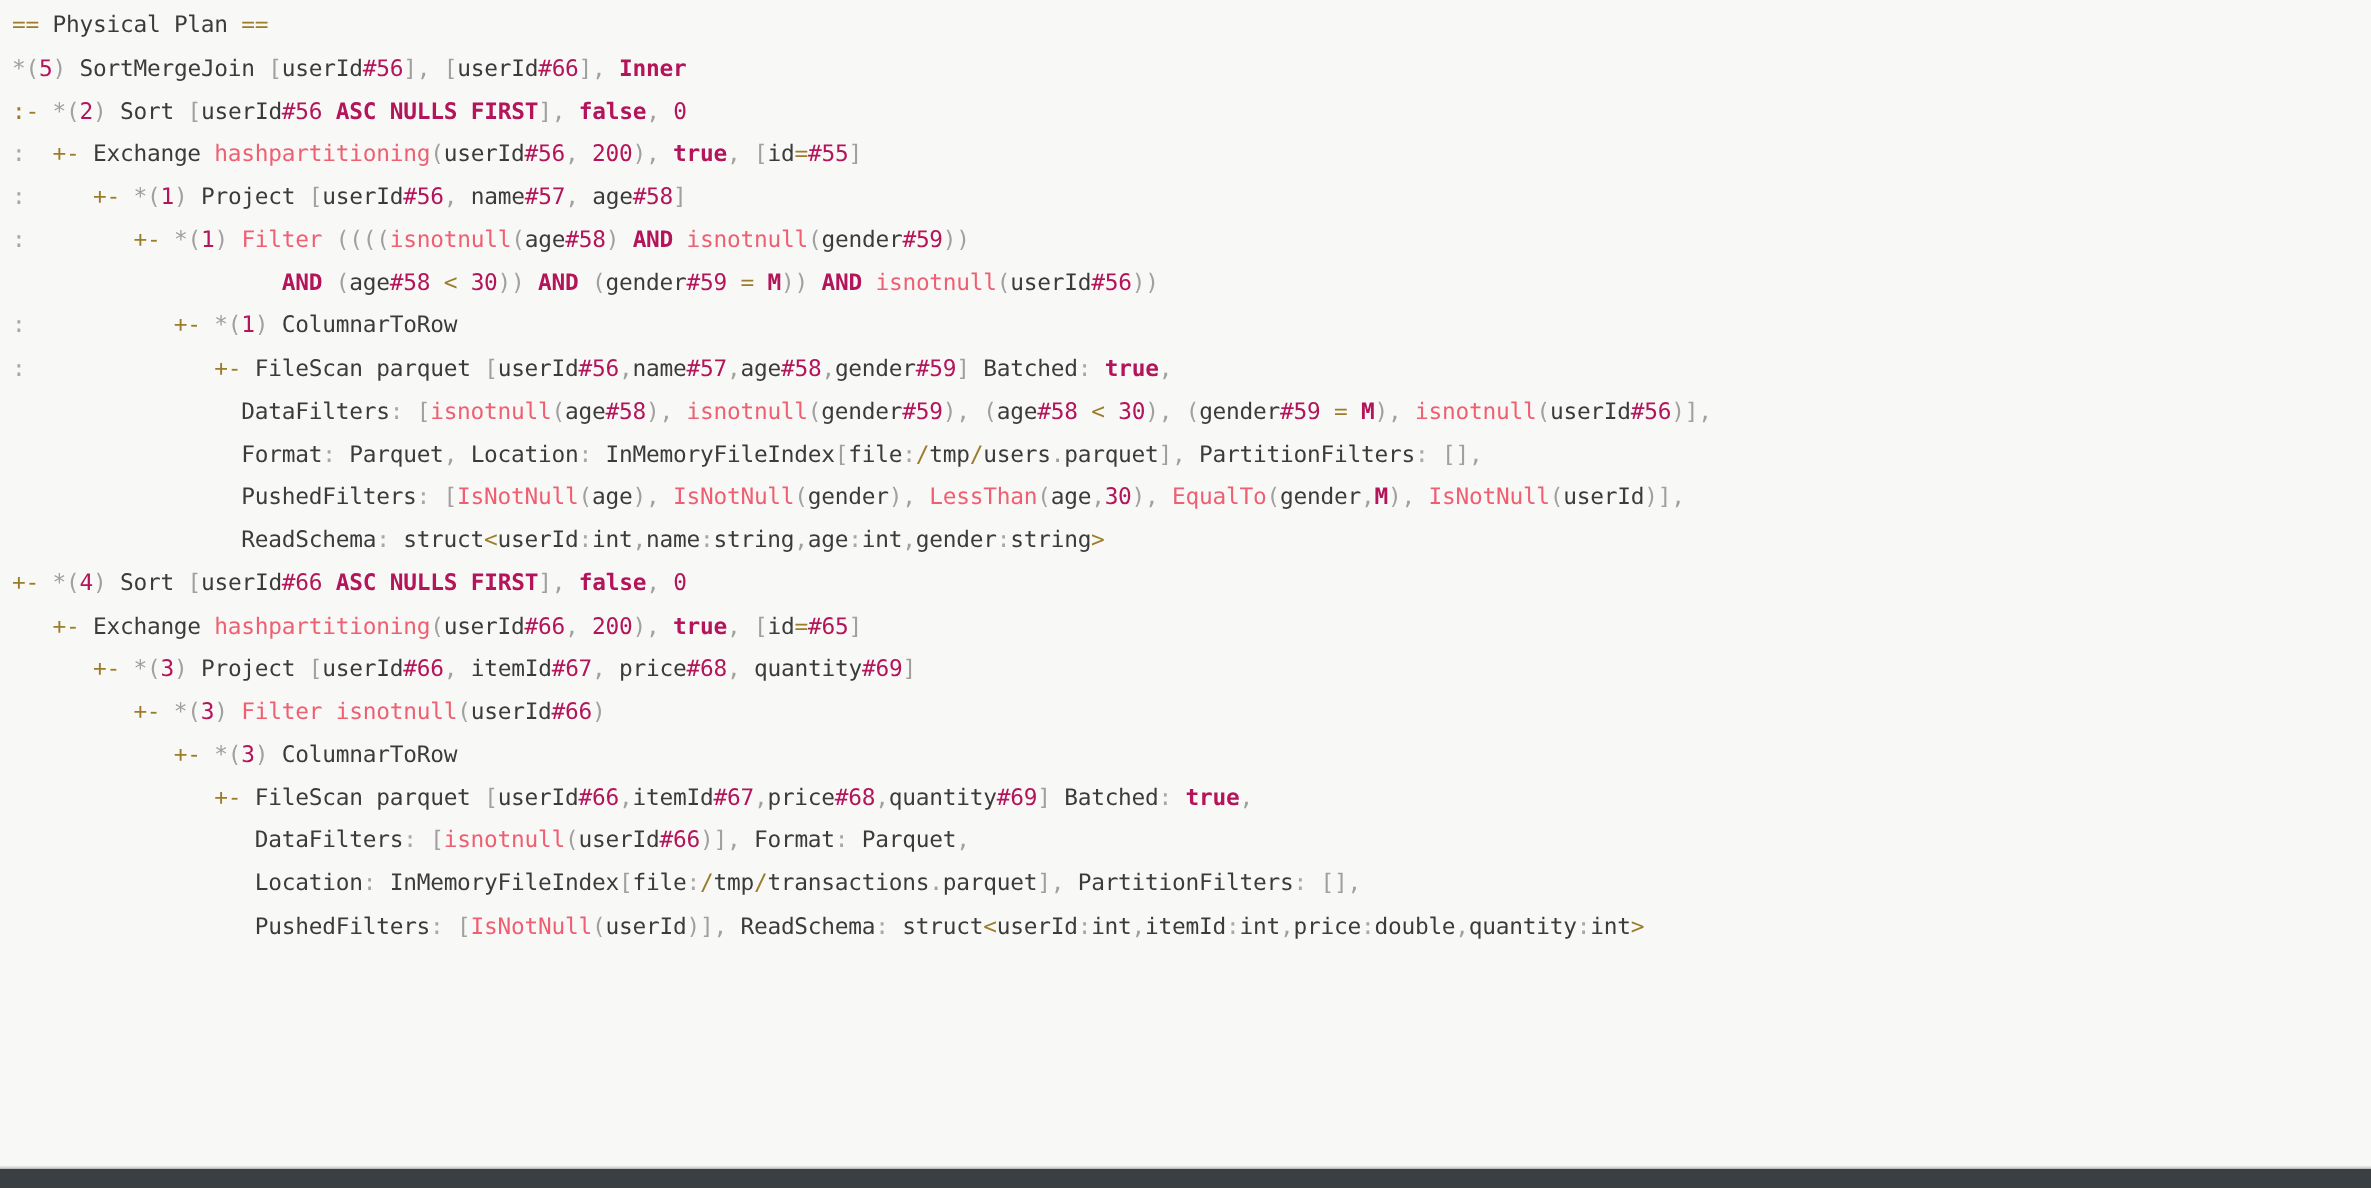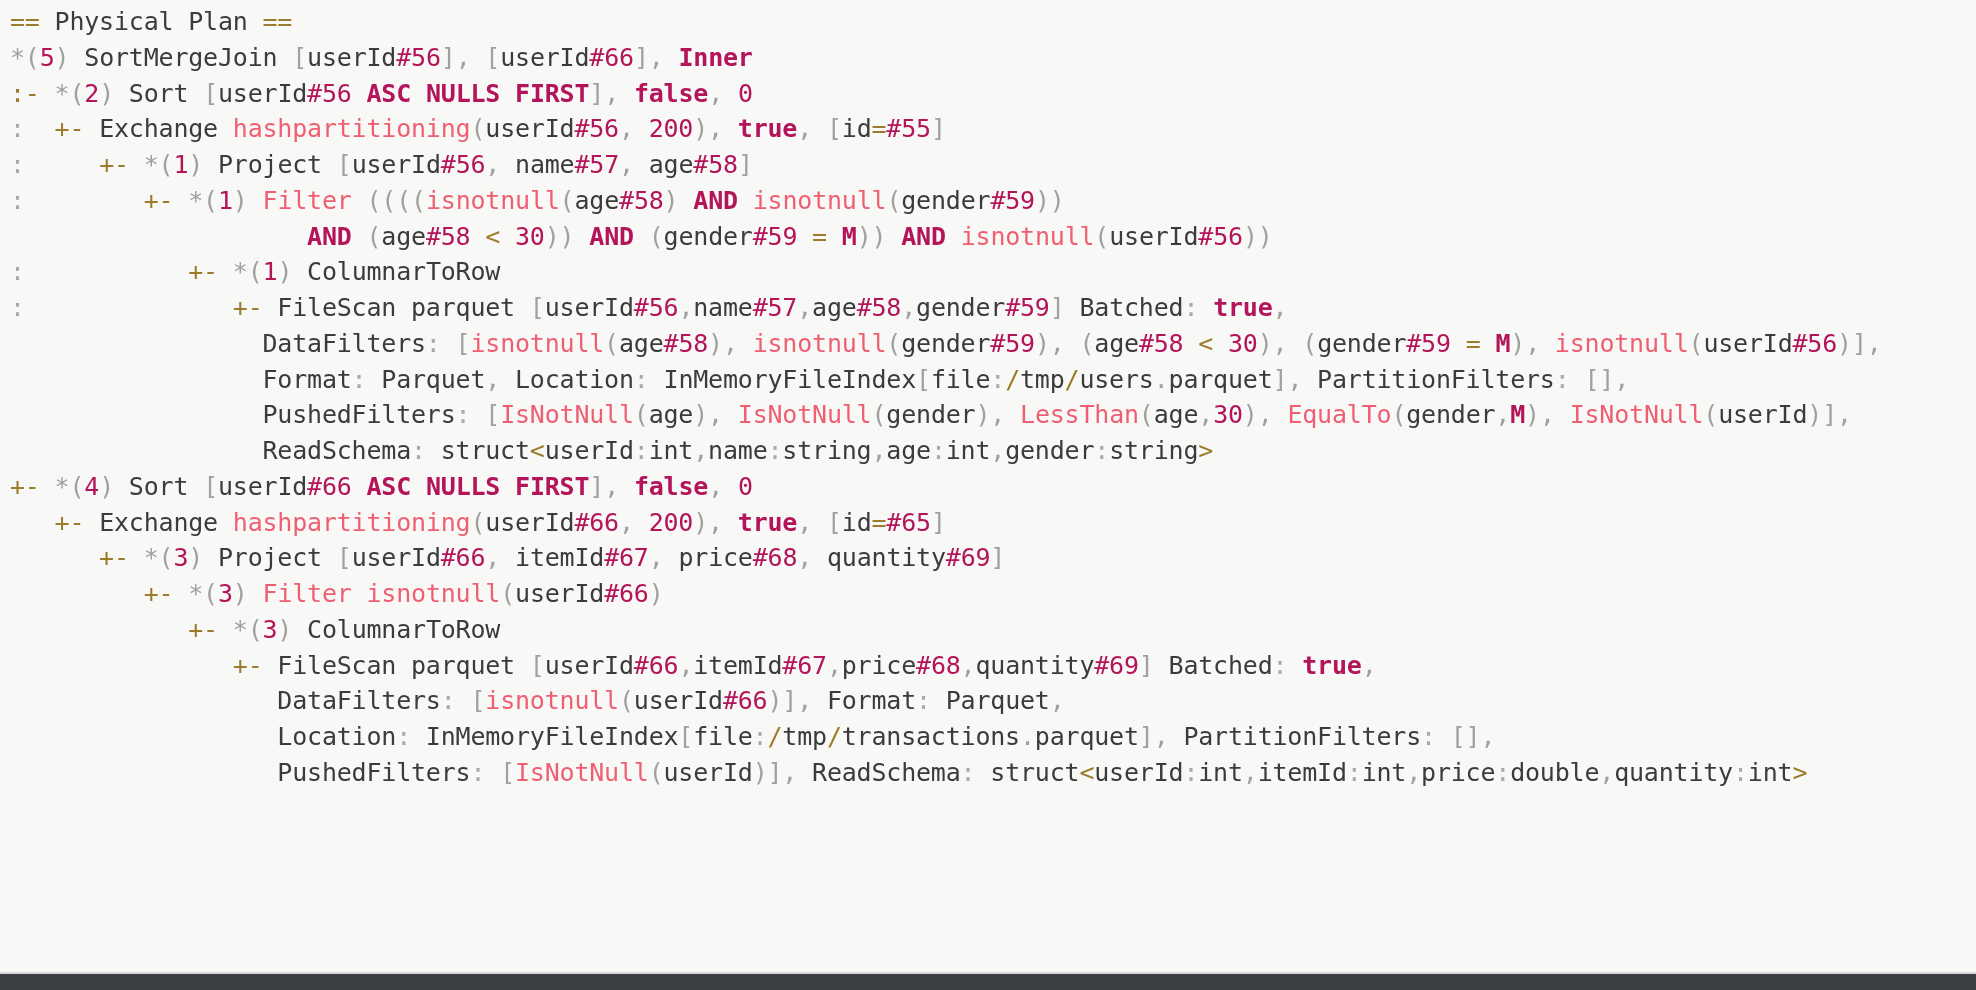--- a/index.html
+++ b/index.html
@@ -17,21 +17,21 @@
     background: #f8f8f6;
     overflow: hidden;
     box-sizing: border-box;
   }
   #plan-code {
     position: absolute;
     left: 0;
     top: 0;
     padding: 4px 0 0 10px;
     font-family: "DejaVu Sans Mono", "Liberation Mono", monospace;
-    font-size: 25px;
+    font-size: 19px;
     line-height: 35.75px;
     white-space: pre;
     letter-spacing: -0.2px;
     color: #3b3b3b;
   }
   .ln { display: block; height: 35.75px; white-space: pre; }
 
   
   .t-plain  { color: #3b3b3b; }
   .t-punct  { color: #a0a0a0; }

